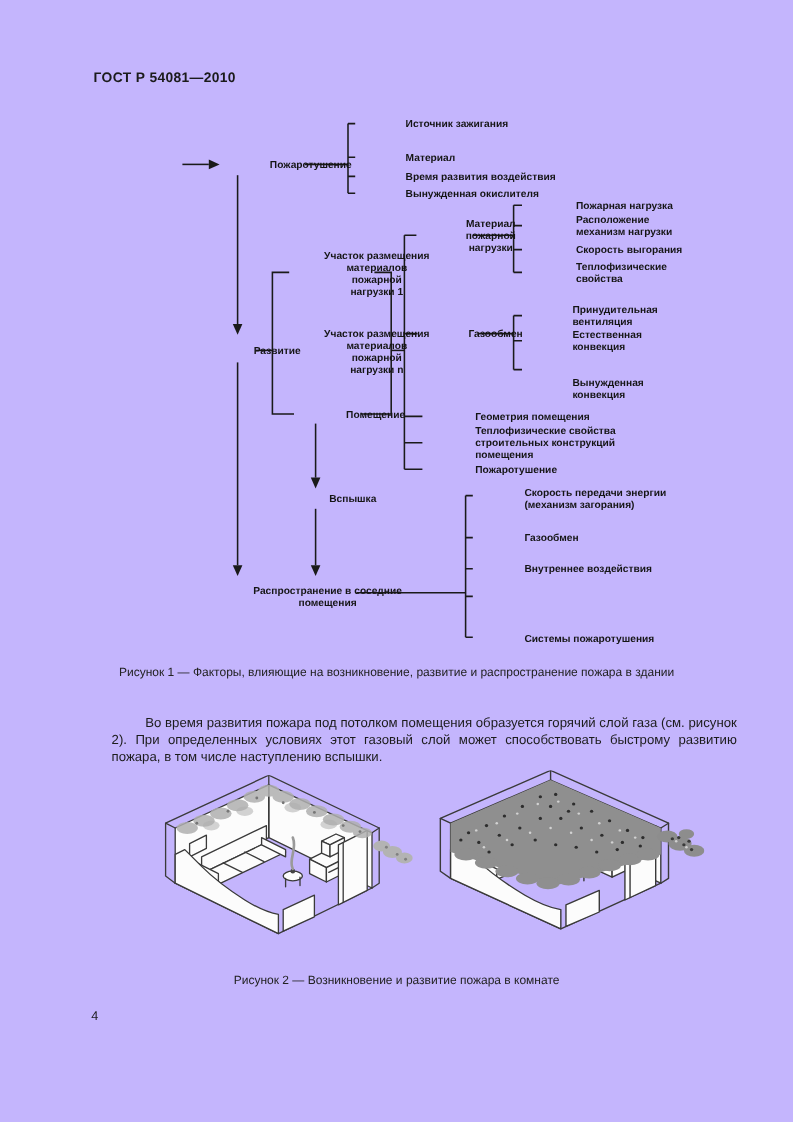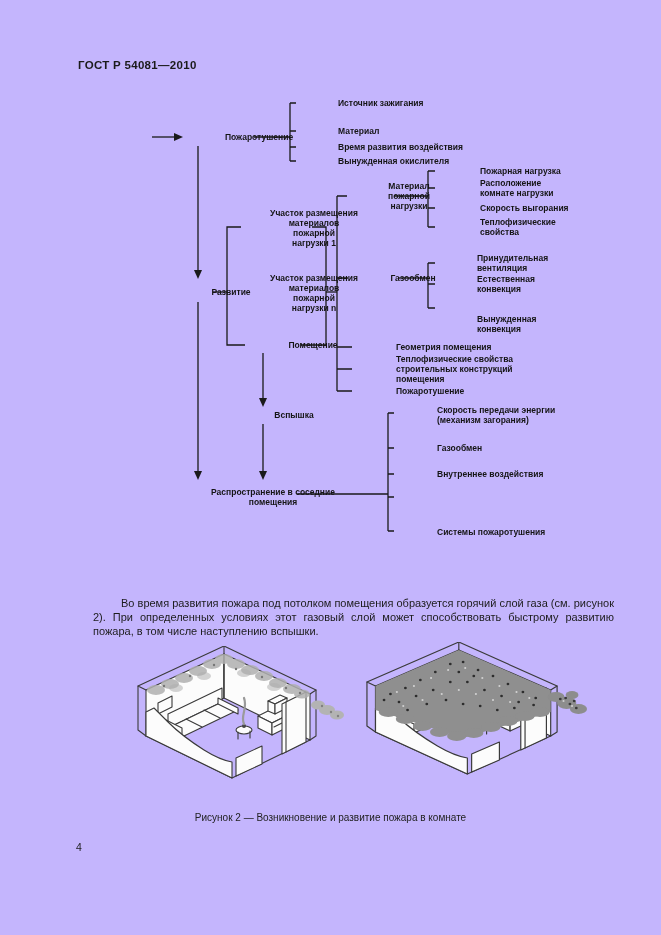--- a/index.html
+++ b/index.html
@@ -91,21 +91,21 @@
     <div class="dl dc" style="left:233px;top:497px">Распространение в соседние
 помещения</div>
 
     <div class="dl dll" style="left:298px;top:103px">Источник зажигания</div>
     <div class="dl dll" style="left:298px;top:131px">Материал</div>
     <div class="dl dll" style="left:298px;top:147px">Время развития воздействия</div>
     <div class="dl dll" style="left:298px;top:161px">Вынужденная окислителя</div>
 
     <div class="dl dll" style="left:440px;top:171px">Пожарная нагрузка</div>
     <div class="dl dll" style="left:440px;top:188px">Расположение
-комнате нагрузки</div>
+механизм нагрузки</div>
     <div class="dl dll" style="left:440px;top:208px">Скорость выгорания</div>
     <div class="dl dll" style="left:440px;top:227px">Теплофизические
 свойства</div>
 
     <div class="dl dll" style="left:437px;top:263px">Принудительная
 вентиляция</div>
     <div class="dl dll" style="left:437px;top:284px">Естественная
 конвекция</div>
     <div class="dl dll" style="left:437px;top:324px">Вынужденная
 конвекция</div>
@@ -116,20 +116,21 @@
 помещения</div>
     <div class="dl dll" style="left:356px;top:391px">Пожаротушение</div>
 
     <div class="dl dll" style="left:397px;top:415px">Скорость передачи энергии
 (механизм загорания)</div>
     <div class="dl dll" style="left:397px;top:448px">Газообмен</div>
     <div class="dl dll" style="left:397px;top:474px">Внутреннее воздействия</div>
     <div class="dl dll" style="left:397px;top:532px">Системы пожаротушения</div>
   </div>
 
+  <div class="caption cap1">Рисунок 1 — Факторы, влияющие на возникновение, развитие и распространение пожара в здании</div>
 
   <p class="bodytext">Во время развития пожара под потолком помещения образуется горячий слой газа (см. рисунок 2). При определенных условиях этот газовый слой может способствовать быстрому развитию пожара, в том числе наступлению вспышки.</p>
 
   <svg class="room room-left" width="220" height="165" viewBox="0 0 220 165">
     <g stroke="#3a3a3a" stroke-width="1.1" fill="none" stroke-linejoin="round" stroke-linecap="round">
       <path d="M22,90 L108,132 L186,94"></path>
       <polygon points="22,44 100,8 100,52 22,90" fill="#fcfcfc"></polygon>
       <polygon points="100,8 186,48 186,94 100,52" fill="#fcfcfc"></polygon>
       <path d="M22,44 L14,40 L100,0 L192,44 L186,48"></path>
       <path d="M100,0 L100,8 M100,8 L100,52"></path>

